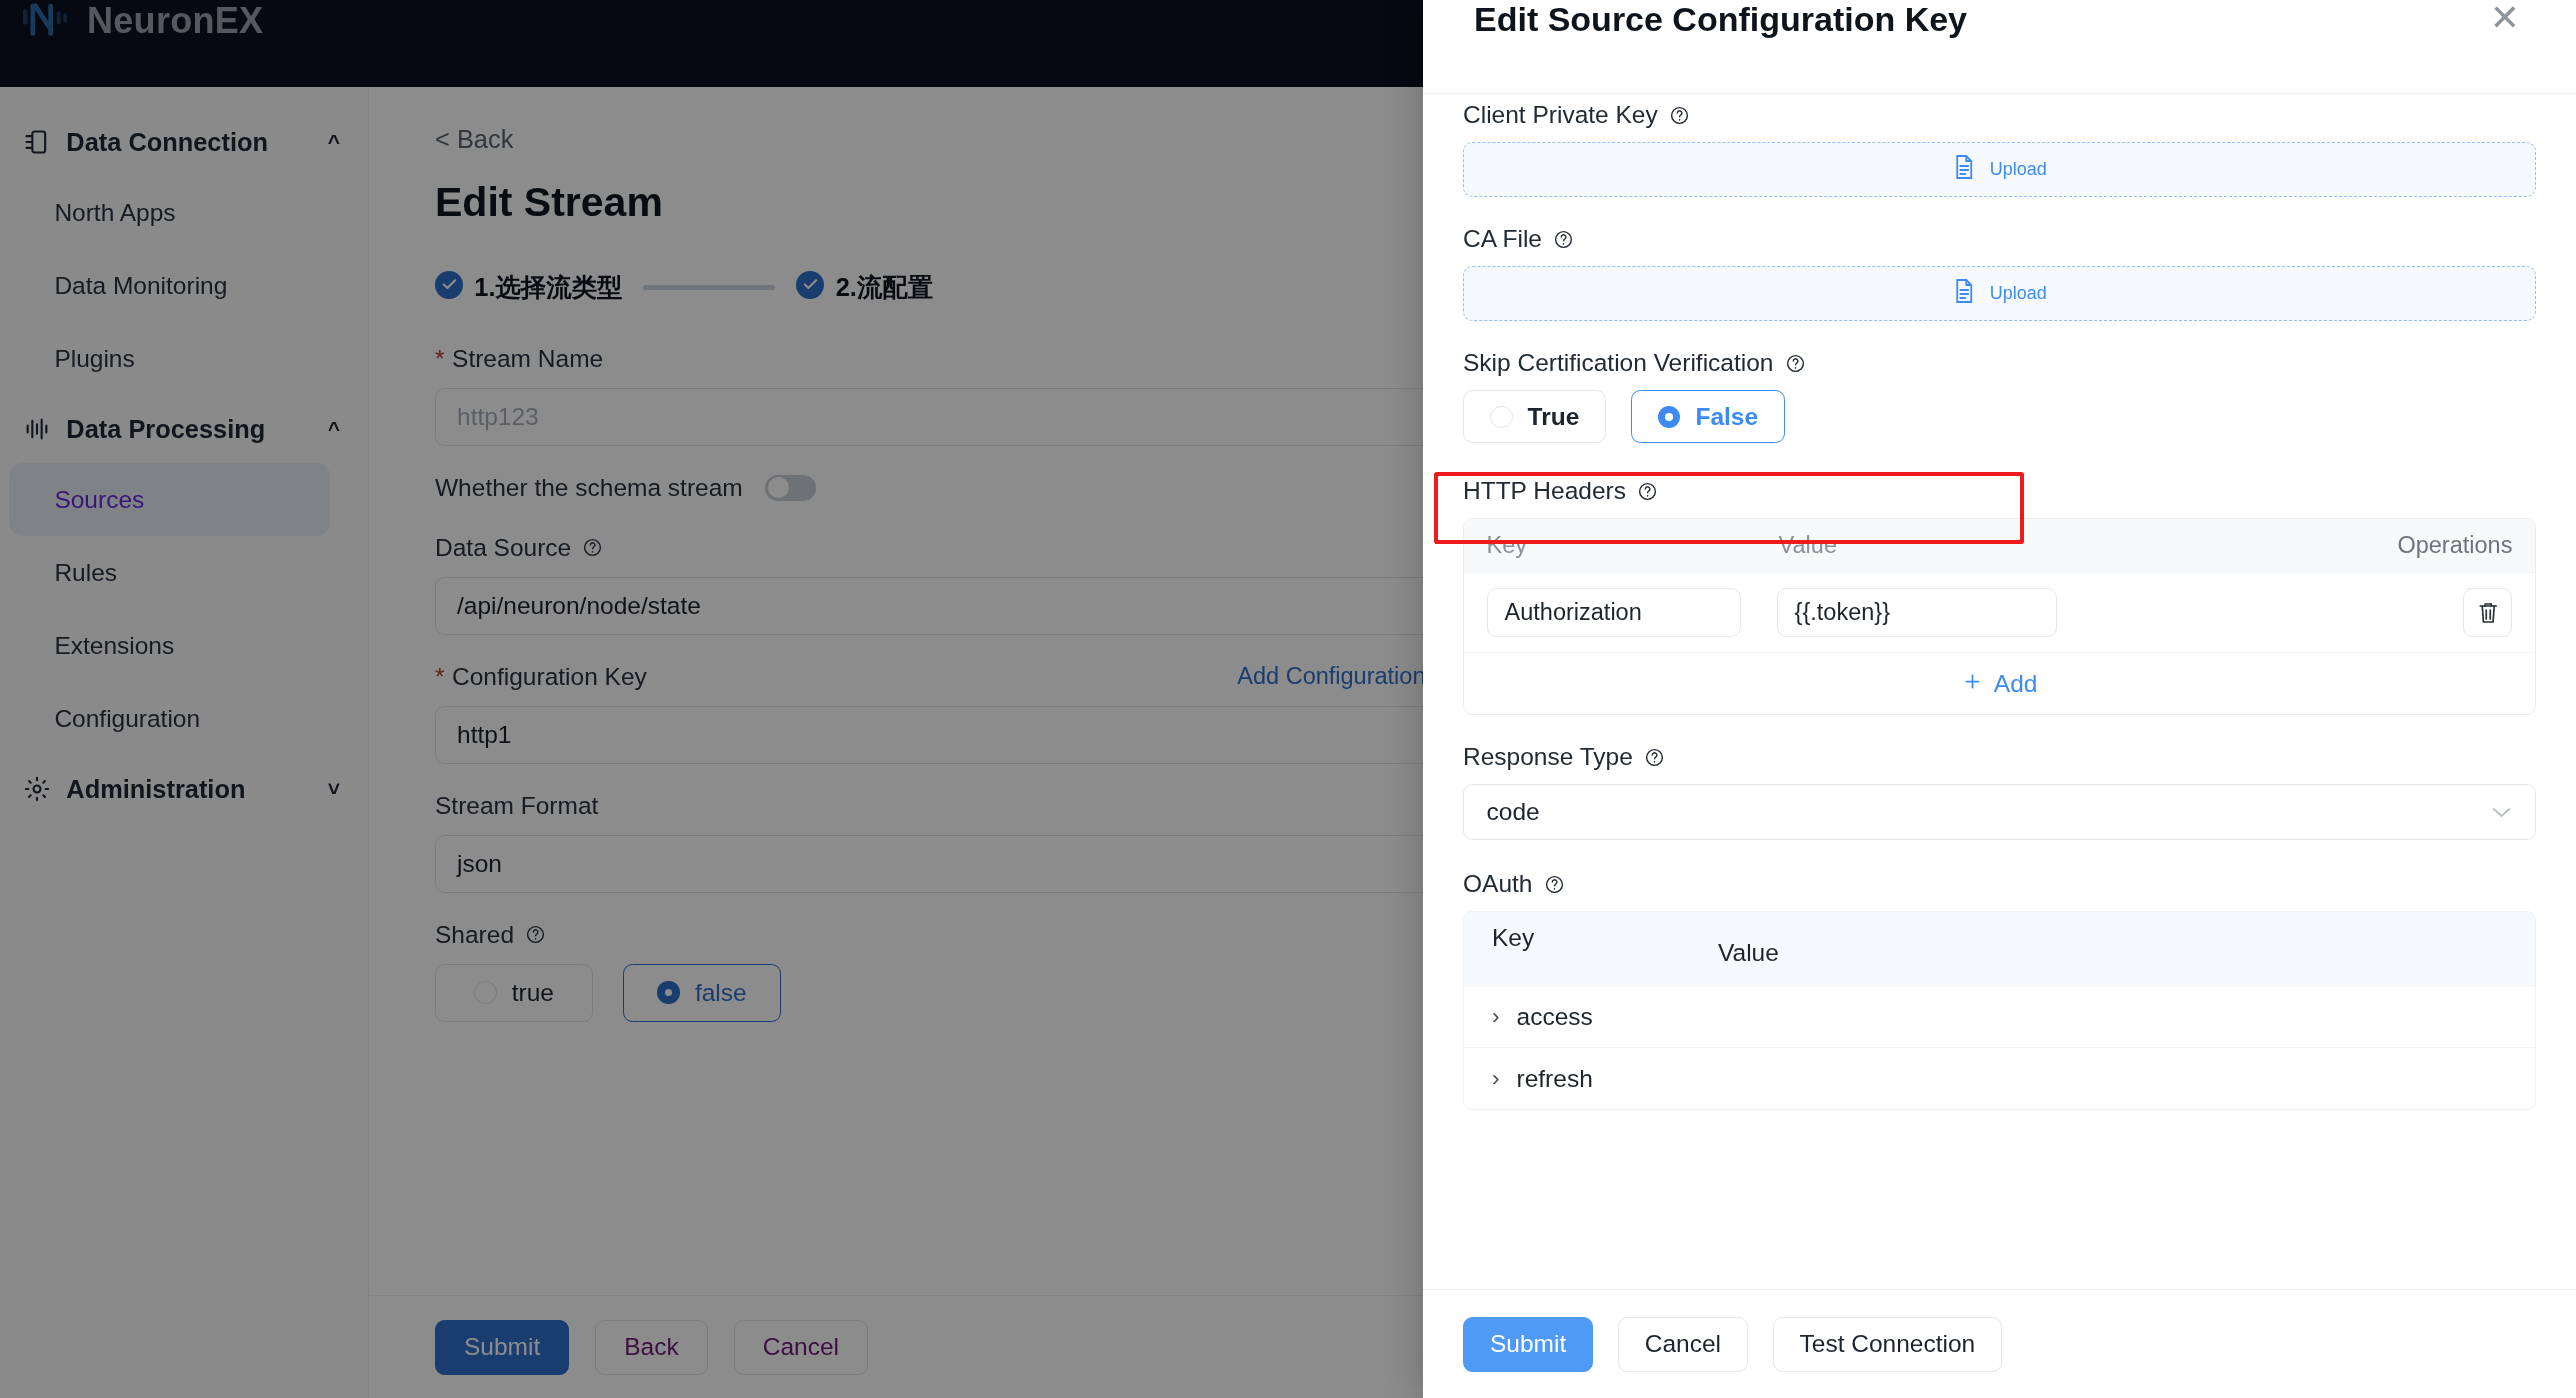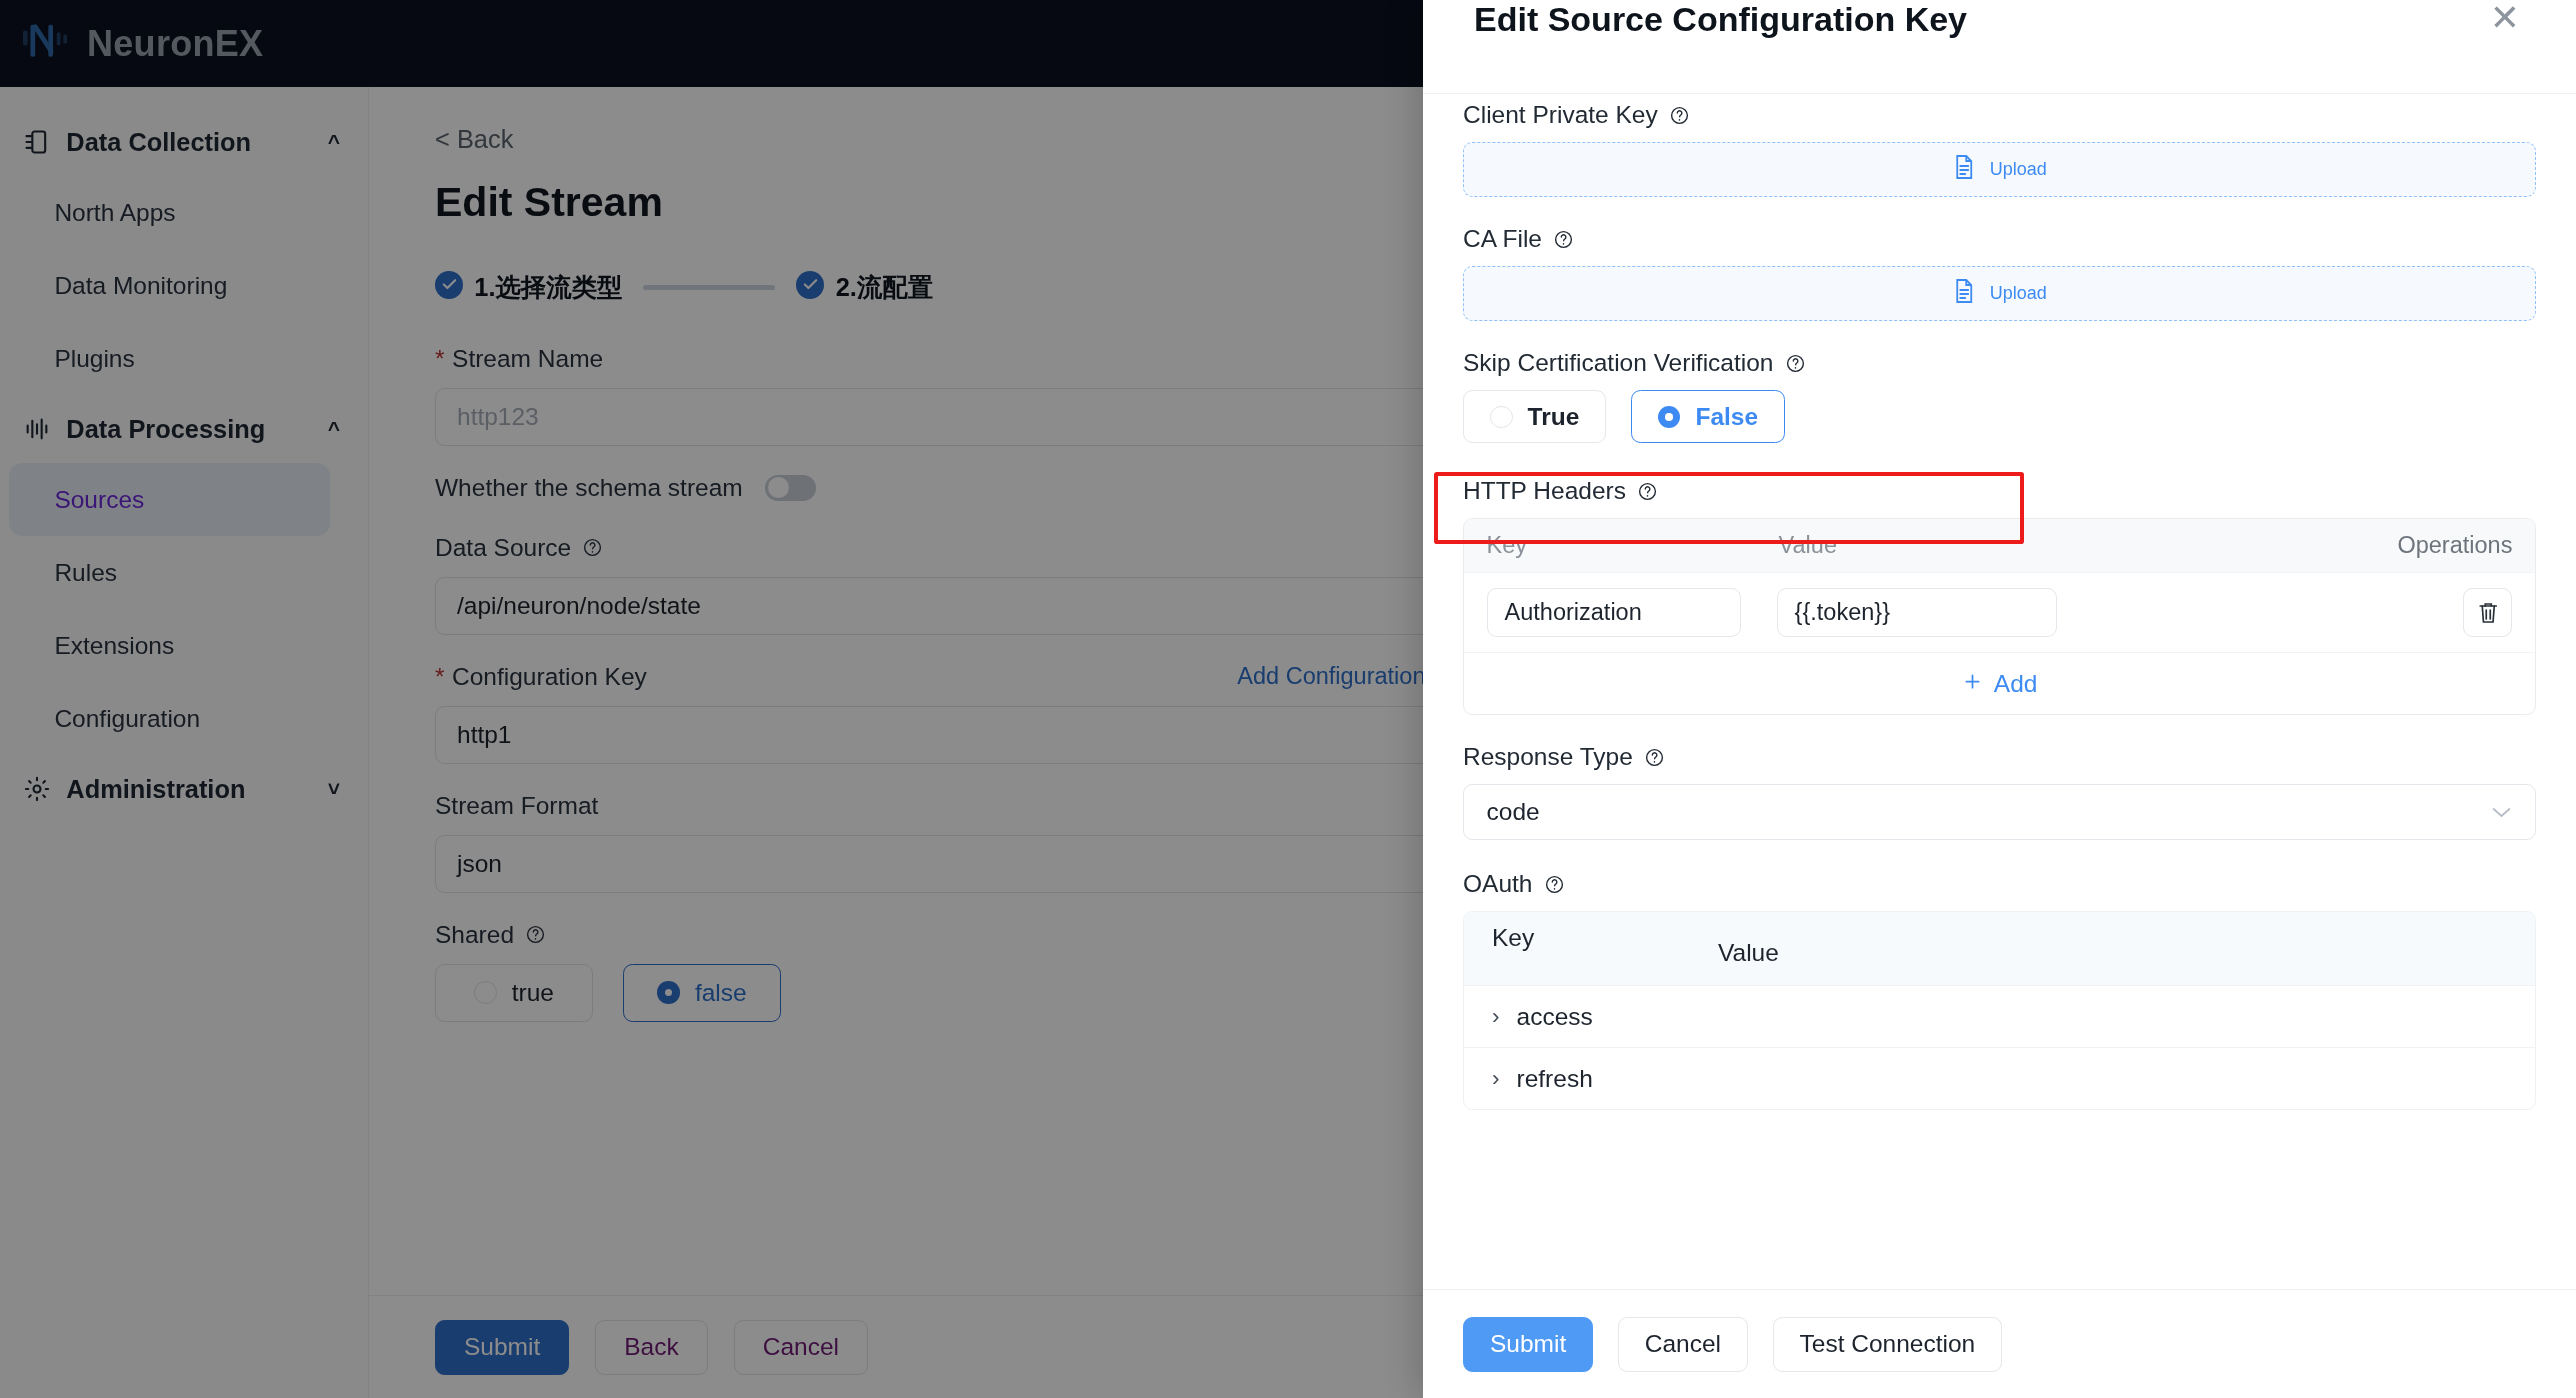--- a/index.html
+++ b/index.html
@@ -8,21 +8,21 @@
     font-family: "Liberation Sans", sans-serif;
     overflow: hidden;
     background: #ffffff;
   }
 
   
   #app { position: absolute; inset: 0; background: #ffffff; }
 
   .topbar {
     position: absolute; top: 0; left: 0; right: 0; height: 87px;
-    background: #0b1220; display: flex; align-items: center; padding-left: 21px;
+    background: #0b1220; display: flex; align-items: flex-start; padding-left: 21px;
   }
   .logo-mark { width: 49px; height: 45px; position: relative; margin-right: 17px; }
   .logo-text { color: #9aa2ad; font-size: 36px; font-weight: 700; letter-spacing: 0.3px; }
 
   .sidebar {
     position: absolute; top: 87px; left: 0; width: 369px; bottom: 0;
     background: #fbfbfc; border-right: 0.9px solid #eceef1; padding-top: 21px;
   }
   .nav-group {
     display: flex; align-items: center; height: 68px; padding: 0 28px 0 19px;
@@ -200,21 +200,21 @@
 
   <div class="sidebar">
 
     <div class="nav-group">
       <span class="ng-ico">
         <svg width="28" height="28" viewBox="0 0 24 24" fill="none" stroke="#1f2833" stroke-width="1.8">
           <rect x="8" y="3" width="11" height="18" rx="2"></rect>
           <path d="M3 7h4M3 12h4M3 17h4" stroke-linecap="round"></path>
         </svg>
       </span>
-      <span class="ng-label">Data Collection</span>
+      <span class="ng-label">Data Connection</span>
       <span class="chev">^</span>
     </div>
     <div class="nav-item">
       <span>North Apps</span>
     </div>
     <div class="nav-item">
       <span>Data Monitoring</span>
     </div>
     <div class="nav-item">
       <span>Plugins</span>

